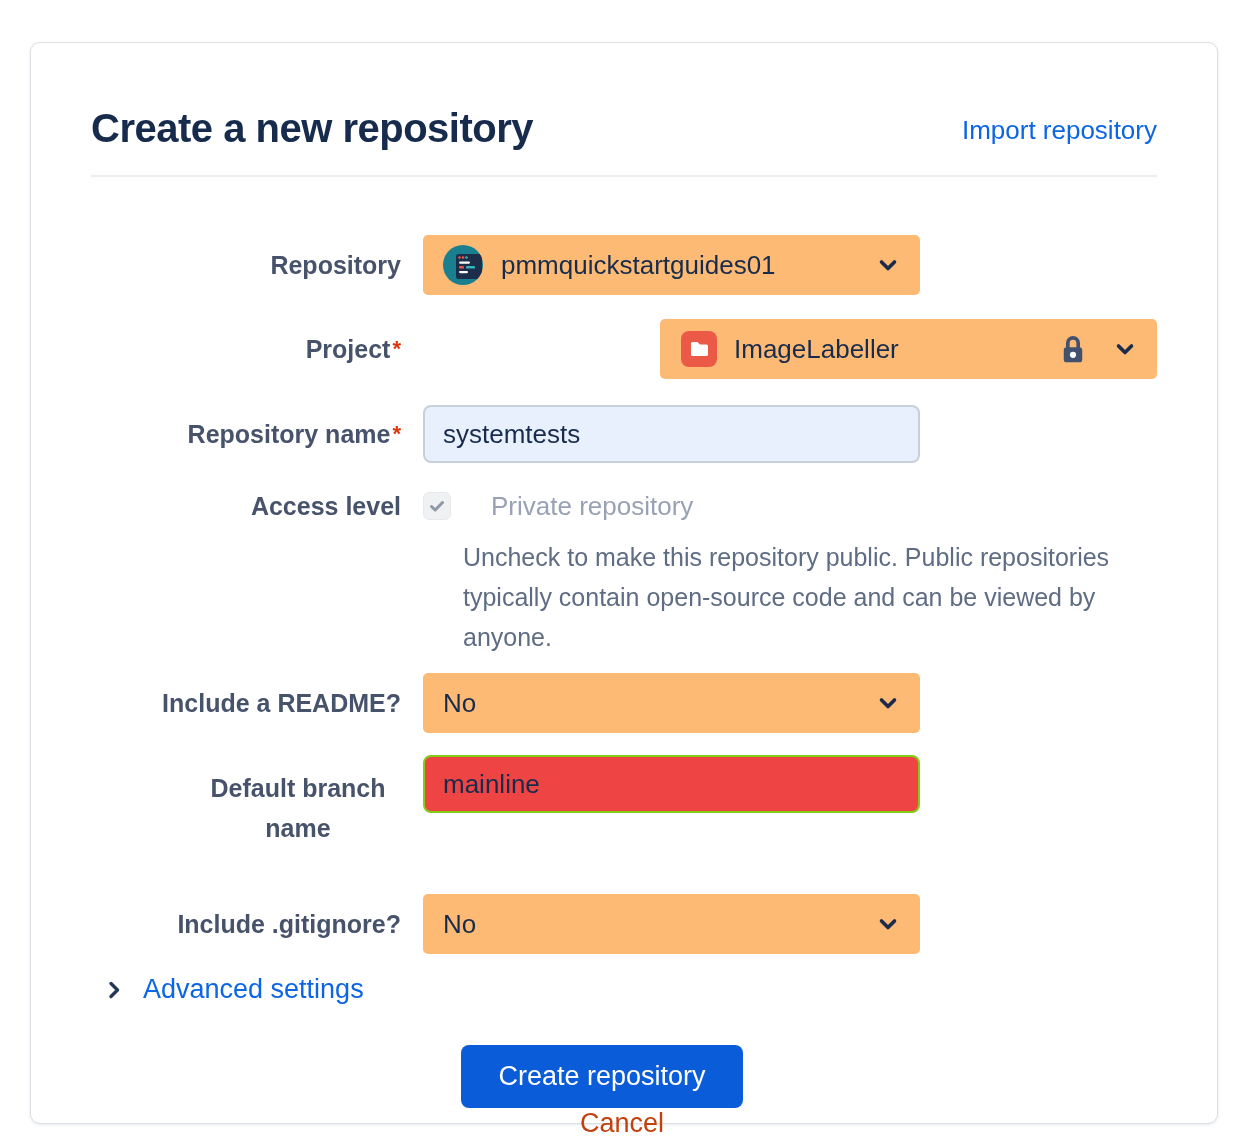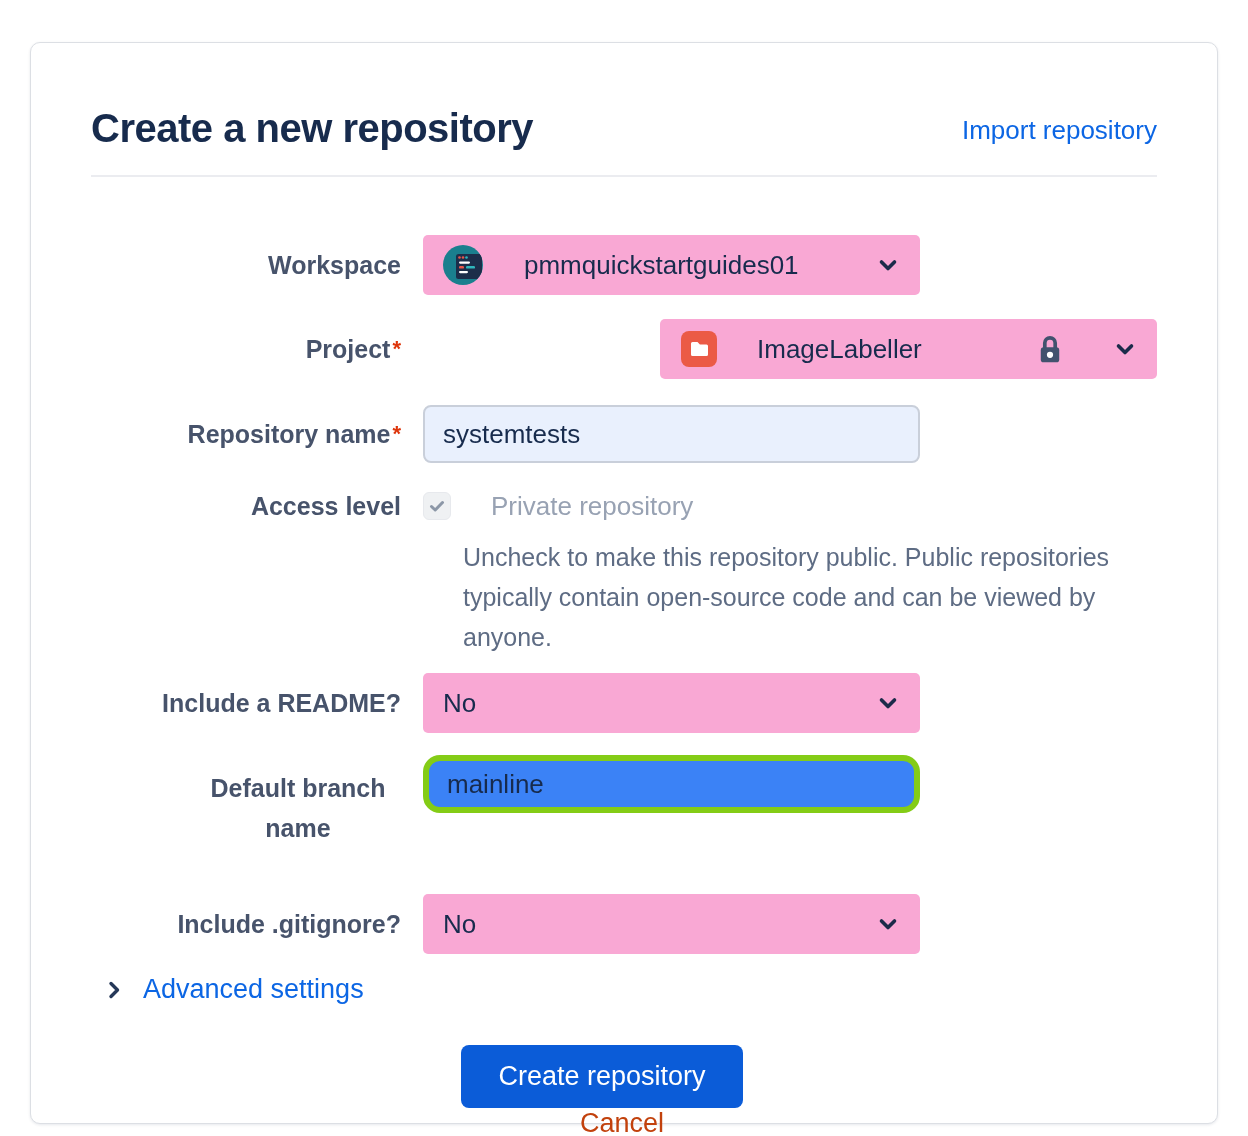--- a/index.html
+++ b/index.html
@@ -18,35 +18,35 @@
   .form { margin-top:58px; }
   .form-row { display:flex; align-items:center; }
   .label-col {
     width:310px; flex:none; text-align:right; margin-right:22px;
     font-size:25px; font-weight:600; color:#47536B; line-height:32px;
   }
   .req { color:#DE350B; font-size:22px; vertical-align:top; margin-left:2px; }
   .field-col { width:497px; flex:none; }
 
   .select {
-    width:497px; height:60px; background:#f9a8d4; border-radius:5px;
-    display:flex; align-items:center; padding:0 20px; cursor:pointer;gap:23px;
+    width:497px; height:60px; background:#fdba74; border-radius:5px;
+    display:flex; align-items:center; padding:0 20px; cursor:pointer;
   }
   .select .value { font-size:26px; color:#172B4D; }
   .chev { margin-left:auto; flex:none; display:flex; align-items:center; }
 
   .mb24 { margin-bottom:24px; } .mb26 { margin-bottom:26px;justify-content:space-between; } .mb28 { margin-bottom:28px; }
   .mb22 { margin-bottom:22px; } .mb46 { margin-bottom:46px; } .mb20 { margin-bottom:20px; }
 
   .text-input {
     width:497px; height:58px; font-family:"Liberation Sans",sans-serif;
     font-size:26px; color:#172B4D; padding:0 18px; outline:none;
   }
   .input-autofill { background:#E9F0FD; border:2px solid #C9CFDA; border-radius:8px; }
-  .input-plain { background:#3b82f6; border:6px solid #84cc16; border-radius:17px; }
+  .input-plain { background:#ef4444; border:2px solid #84cc16; border-radius:8px; }
 
   .access-row { align-items:flex-start; margin-bottom:16px; }
   .access-row .label-col { line-height:30px; }
   .access-block { }
   .checkbox-line { display:flex; align-items:center; height:30px;gap:28px; }
   .checkbox {
     width:28px; height:28px; border-radius:6px; background:#EFF1F3;
     border:1px solid #E7E9ED; flex:none; display:flex; align-items:center; justify-content:center;
   }
   .checkbox-label { font-size:26px; color:#98A2B3; margin-left:12px; }
@@ -76,21 +76,21 @@
 
   <div class="header">
     <h1 class="page-title">Create a new repository</h1>
     <a class="import-link">Import repository</a>
   </div>
   <hr class="divider">
 
   <div class="form">
 
     <div class="form-row mb24">
-      <div class="label-col">Workspace</div>
+      <div class="label-col">Repository</div>
       <div class="field-col">
         <div class="select">
           <span style="margin-right:18px; display:flex;">
             <svg width="40" height="40" viewBox="0 0 40 40">
               <defs>
                   <clipPath id="avclip">
                     <circle cx="20" cy="20" r="20"></circle>
                   </clipPath>
                 </defs>
               <circle cx="20" cy="20" r="20" fill="#1A7F8E"></circle>

